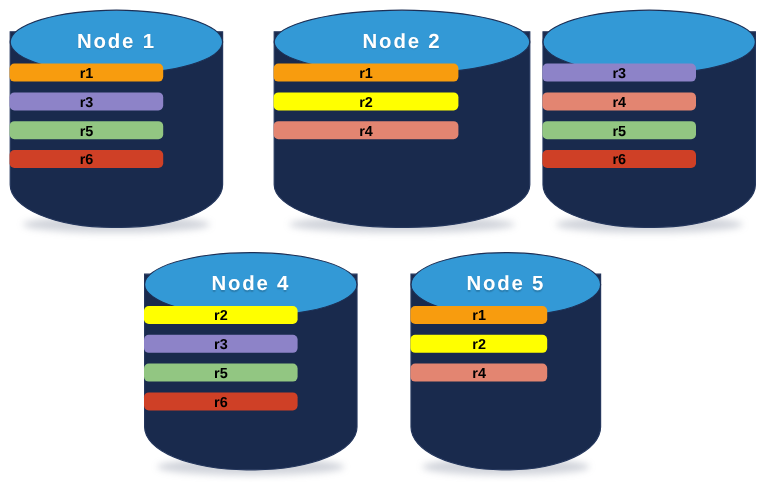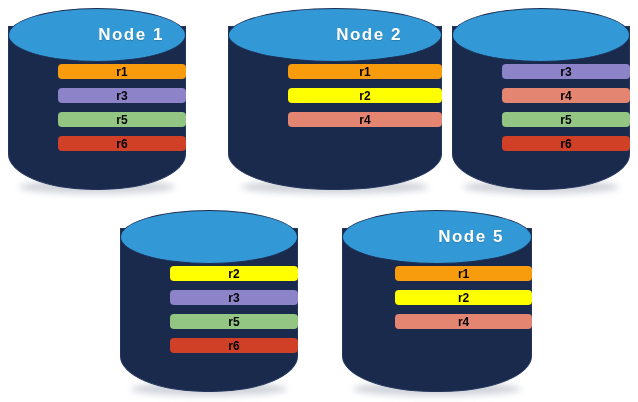--- a/index.html
+++ b/index.html
@@ -76,32 +76,31 @@
     display: flex;
     align-items: center;
     justify-content: center;
     color: #ffffff;
     font-weight: bold;
     font-size: 17px;
     letter-spacing: 1.5px;
     z-index: 3;
     text-shadow: 0 1px 1px rgba(0,0,0,0.18);
     white-space: nowrap;
-    margin-left: 34px;
   }
 
   .replica-stack {
     position: absolute;
     left: 0;
-    top: 56px;
+    top: 45px;
     width: 100%;
     z-index: 3;
     display: flex;
     flex-direction: column;
-    align-items: flex-end;
+    align-items: flex-start;
     gap: 9px;
   }
 
   .replica {
     width: 72%;
     height: 15px;
     border-radius: 4px;
     display: flex;
     align-items: center;
     justify-content: center;
@@ -147,28 +146,29 @@
         <div class="replica" style="background: rgb(141, 131, 200);">r3</div>
         <div class="replica" style="background: rgb(227, 133, 113);">r4</div>
         <div class="replica" style="background: rgb(146, 198, 130);">r5</div>
         <div class="replica" style="background: rgb(207, 64, 38);">r6</div>
       </div>
     </div>
     <div class="node" style="left: 120px; top: 210px; width: 178px; height: 182px;">
       <div class="node-shadow"></div>
       <div class="cyl-body" style="background: rgb(25, 42, 77);"></div>
       <div class="cyl-top" style="background: rgb(51, 153, 214);"></div>
+      <div class="node-title">Node  4</div>
       <div class="replica-stack">
         <div class="replica" style="background: rgb(255, 255, 0);">r2</div>
         <div class="replica" style="background: rgb(141, 131, 200);">r3</div>
         <div class="replica" style="background: rgb(146, 198, 130);">r5</div>
         <div class="replica" style="background: rgb(207, 64, 38);">r6</div>
       </div>
     </div>
-    <div class="node" style="left: 342px; top: 210px; width: 190px; height: 182px;">
+    <div class="node" style="left: 342px; top: 210px; width: 159px; height: 182px;">
       <div class="node-shadow"></div>
       <div class="cyl-body" style="background: rgb(25, 42, 77);"></div>
       <div class="cyl-top" style="background: rgb(51, 153, 214);"></div>
       <div class="node-title">Node  5</div>
       <div class="replica-stack">
         <div class="replica" style="background: rgb(248, 156, 14);">r1</div>
         <div class="replica" style="background: rgb(255, 255, 0);">r2</div>
         <div class="replica" style="background: rgb(227, 133, 113);">r4</div>
       </div>
     </div>

